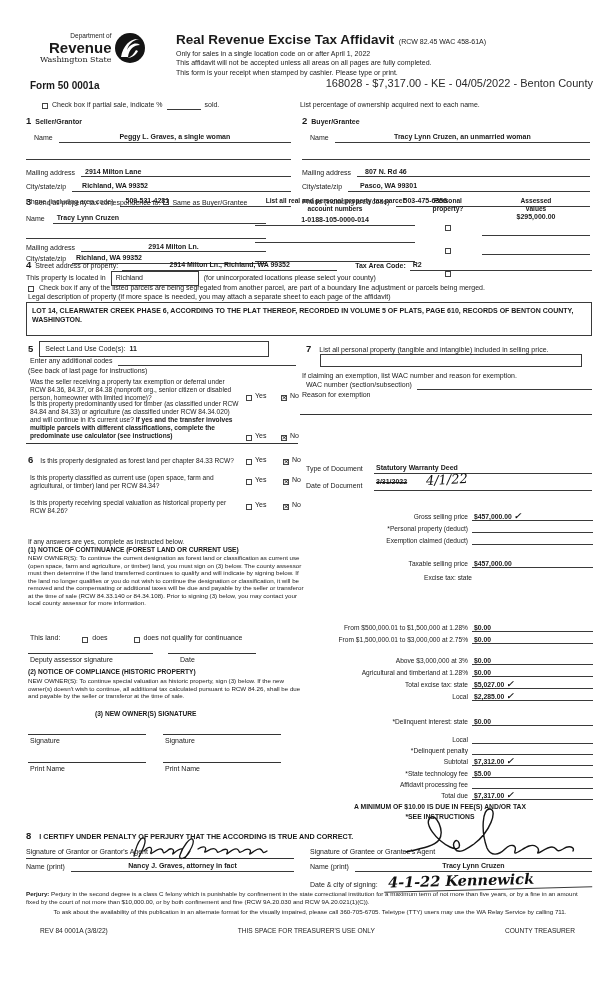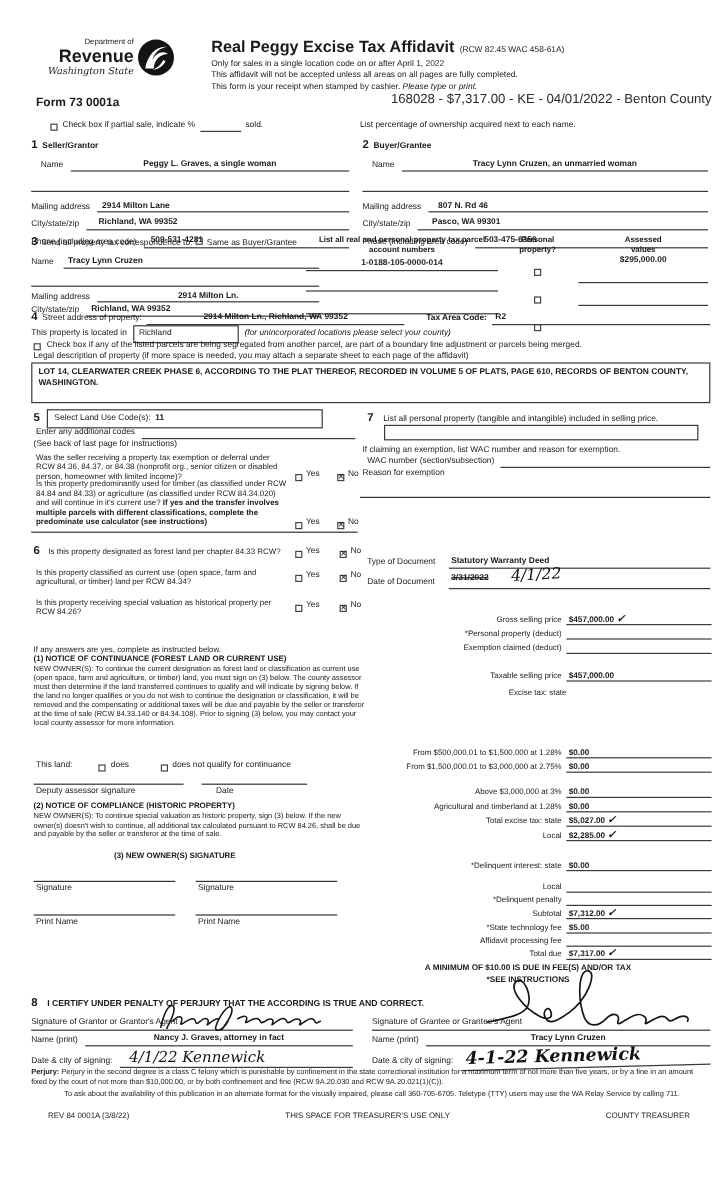--- a/index.html
+++ b/index.html
@@ -1,21 +1,21 @@
 <!DOCTYPE html>
 <html><head>
 <meta charset="utf-8">
 <style>
   * { margin:0; padding:0; box-sizing:border-box; }
   html,body { background:#fff; }
   #page { position:relative; width:600px; height:988px; background:#fff;
           font-family:"Liberation Sans",sans-serif; color:#1a1a1a; overflow:hidden; }
   .abs { position:absolute; }
   .b { font-weight:bold; }
-  .i { font-style:italic; }
+  .i { }
   .f6  { font-size:6.2px; line-height:1.22; }
   .f65 { font-size:6.6px; line-height:1.22; }
   .f7  { font-size:7px;  line-height:1.25; }
   .f8  { font-size:8px;  line-height:1.2; }
   .f11 { font-size:11px; }
   .secnum { font-weight:bold; font-size:9.5px; }
   .row { display:flex; align-items:flex-end; }
   .grow { flex:1; }
   .fld { border-bottom:1px solid #3a3a3a; min-height:8px; }
   .ctr { text-align:center; }
@@ -49,32 +49,32 @@
       <svg width="32" height="32" viewBox="0 0 32 32">
         <circle cx="16" cy="16" r="15" fill="#141414"></circle>
         <path d="M7 25 C9 13 17 6 25 7 C19 8 14 13 13 18 C16 12 22 10 26 13 C20 13 15 17 14 25 Z" fill="#fff"></path>
         <path d="M22 18 C20 22 17 25 13 26 C18 26 22 23 24 19 Z" fill="#fff"></path>
       </svg>
     </div>
   </div>
 
   <div class="abs" style="left:176px; top:30px; width:410px;">
     <div>
-      <span class="b" style="font-size:13.5px;">Real Peggy Excise Tax Affidavit</span>
+      <span class="b" style="font-size:13.5px;">Real Revenue Excise Tax Affidavit</span>
       <span class="f7">(RCW 82.45 WAC 458-61A)</span>
     </div>
     <div class="f7" style="margin-top:2px;">Only for sales in a single location code on or after April 1, 2022</div>
     <div class="f7">This affidavit will not be accepted unless all areas on all pages are fully completed.</div>
     <div class="f7" style="margin-top:1px;">
       <span>This form is your receipt when stamped by cashier. </span><span class="i">Please type or print.</span>
     </div>
   </div>
 
-  <div class="abs b" style="left:30px; top:80px; font-size:10px;">Form 73 0001a</div>
-  <div class="abs f11" style="left:295px; top:77px; width:298px; text-align:right; color:#2b2b2b;">168028 - $7,317.00 - KE - 04/01/2022 - Benton County</div>
+  <div class="abs b" style="left:30px; top:80px; font-size:10px;">Form 50 0001a</div>
+  <div class="abs f11" style="left:295px; top:77px; width:298px; text-align:right; color:#2b2b2b;">168028 - $7,317.00 - KE - 04/05/2022 - Benton County</div>
 
   <div class="abs row f7" style="left:42px; top:101px; gap:4px;">
     <span class="cb" style="margin-bottom:1px;"></span>
     <span>Check box if partial sale, indicate %</span>
     <span class="fld" style="width:34px;"></span>
     <span>sold.</span>
   </div>
   <div class="abs f7" style="left:300px; top:101px;">List percentage of ownership acquired next to each name.</div>
 
   <div class="abs" style="left:26px; top:115px; width:265px;">
@@ -393,24 +393,20 @@
 
   <div class="abs f7" style="left:26px; top:848px;">Signature of Grantor or Grantor's Agent</div>
   <div class="hr" style="left:26px; top:858px; width:268px;"></div>
   <svg class="sig" style="left:128px; top:832px;" width="165" height="30" viewBox="0 0 165 30">
     <path d="M6 24 C10 6 16 3 17 8 C18 13 13 20 11 25 M16 19 C21 13 25 15 23 20 C21 25 29 16 33 17 C37 18 33 24 39 19 C43 15 47 17 45 21 C43 25 50 16 54 17 M62 19 C58 27 50 29 52 23 C54 16 63 3 65 8 C67 13 60 21 57 26 M70 17 C76 13 79 15 77 19 C75 23 83 15 87 17 C91 19 87 22 93 19 C97 16 101 17 99 21 C97 25 105 15 109 17 C113 19 109 22 115 19 C119 16 124 17 122 21 C120 25 128 16 132 17 C136 18 133 23 139 19" stroke="#161616" stroke-width="1.3" fill="none" stroke-linecap="round"></path>
   </svg>
   <div class="abs row f7" style="left:26px; top:862px; width:268px; gap:6px;">
     <span>Name (print)</span>
     <span class="fld grow b ctr">Nancy J. Graves, attorney in fact</span>
   </div>
-  <div class="abs row f7" style="left:26px; top:873px; width:268px; gap:6px;">
-    <span style="padding-top:6px;">Date &amp; city of signing:</span>
-    <span class="fld grow hand" style="font-size:12.5px; padding-left:8px;">4/1/22 Kennewick</span>
-  </div>
 
   <div class="abs f7" style="left:310px; top:848px;">Signature of Grantee or Grantee's Agent</div>
   <div class="hr" style="left:310px; top:858px; width:282px;"></div>
   <svg class="sig" style="left:398px; top:806px;" width="185" height="55" viewBox="0 0 185 55">
     <path d="M8 46 C26 42 36 40 41 34 C47 25 38 6 32 12 C26 18 38 34 52 41 C58 44 63 43 61 37 C59 31 53 37 57 43 C61 49 70 42 76 38 C92 26 100 4 92 3 C84 2 83 26 89 42 C93 51 101 49 107 43 C113 37 119 39 117 45 C115 51 125 42 131 40 C137 38 142 42 140 46 C138 50 148 41 154 41 C160 41 157 48 165 43 C171 39 177 41 175 45" stroke="#161616" stroke-width="1.4" fill="none" stroke-linecap="round"></path>
   </svg>
   <div class="abs row f7" style="left:310px; top:862px; width:282px; gap:6px;">
     <span>Name (print)</span>
     <span class="fld grow b ctr">Tracy Lynn Cruzen</span>
   </div>

